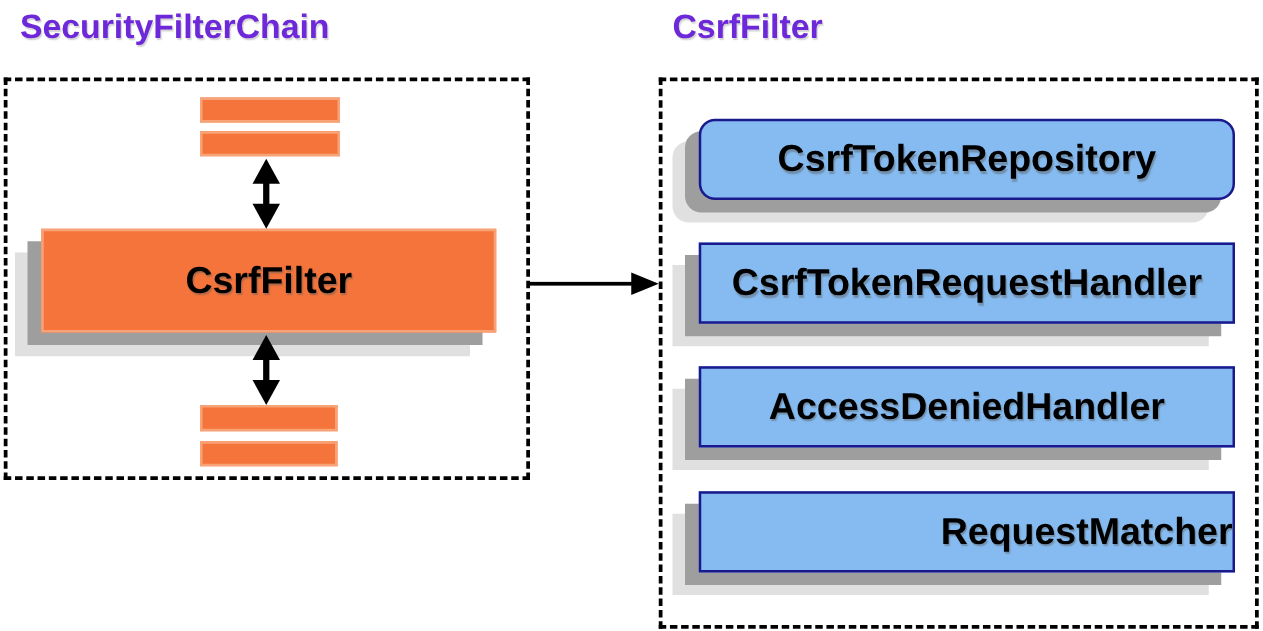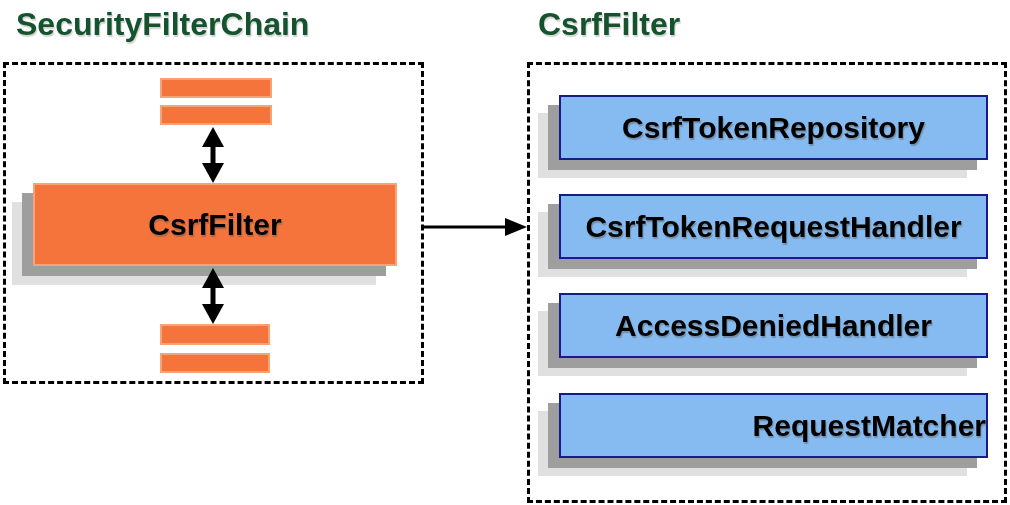--- a/index.html
+++ b/index.html
@@ -10,23 +10,23 @@
   }
   .canvas {
     position: relative;
     width: 1010px;
     height: 505px;
     background: #ffffff;
     overflow: hidden;
   }
   .title {
     position: absolute;
-    font-size: 32px;
+    font-size: 27px;
     font-weight: bold;
-    color: #14532d;
+    color: #6d28d9;
     white-space: nowrap;
     text-shadow: 1px 2px 1px rgba(130,130,130,0.35);
   }
   #title-left  { left: 16px;  top: 6px; }
   #title-right { left: 538px; top: 6px; }
 
   .dashed-container {
     position: absolute;
     border: 3px dashed #000;
     box-sizing: border-box;
@@ -66,21 +66,21 @@
 
   .component {
     position: absolute;
     left: 559px; width: 429px; height: 65px;
     background: var(--blue-fill);
     border: 2px solid var(--blue-border);
     box-sizing: border-box;
     display: flex; align-items: center; justify-content: center;
     box-shadow: -11px 10px 0 var(--shadow-dark), -21px 18px 0 var(--shadow-light);
   }
-  #component-1 { top: 95px;  }
+  #component-1 { top: 95px; border-radius: 13px;  }
   #component-2 { top: 194px; }
   #component-3 { top: 293px; }
   #component-4 { top: 393px; justify-content: flex-end; }
 
   #arrow-overlay {
     position: absolute;
     left: 0; top: 0;
     width: 1010px; height: 505px;
     pointer-events: none;
   }

